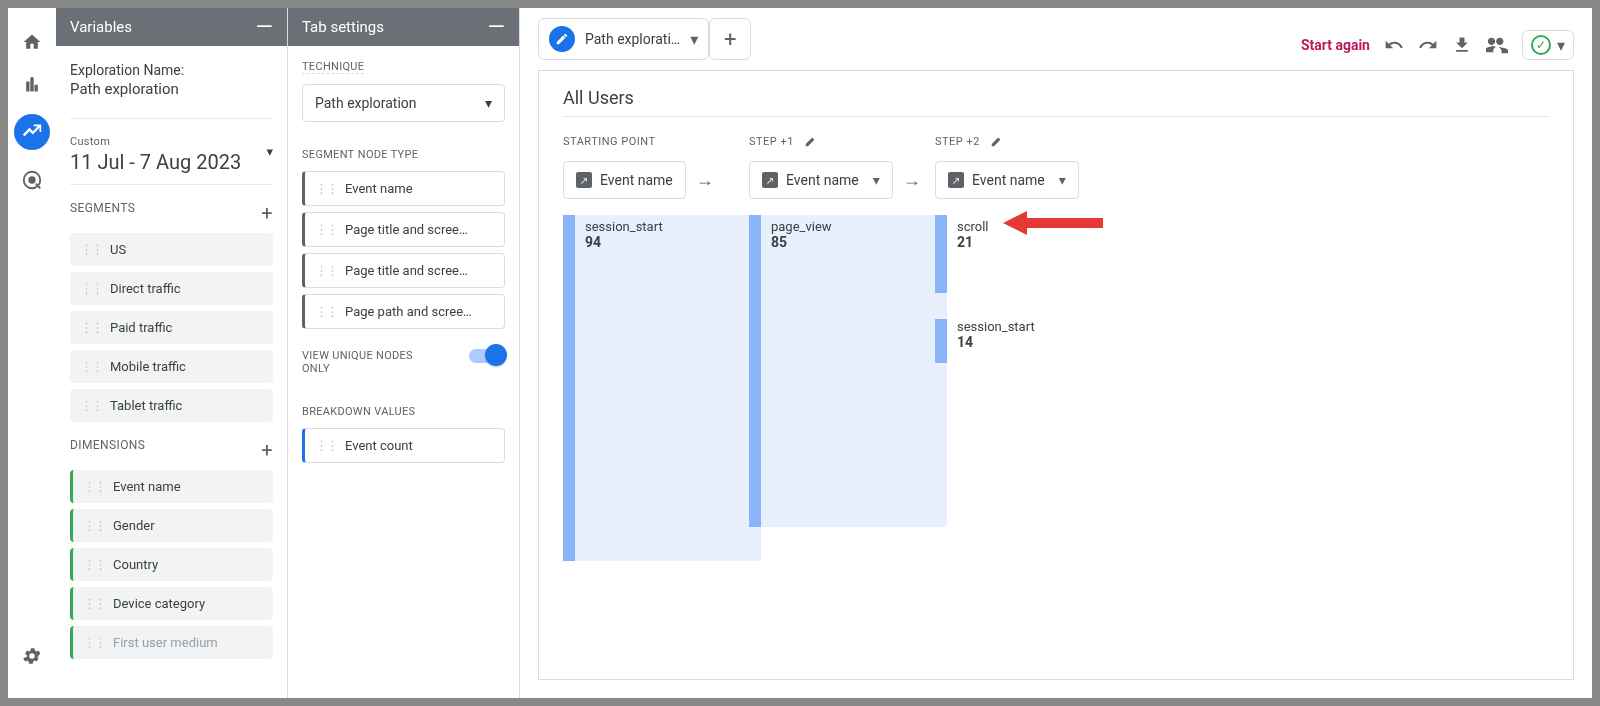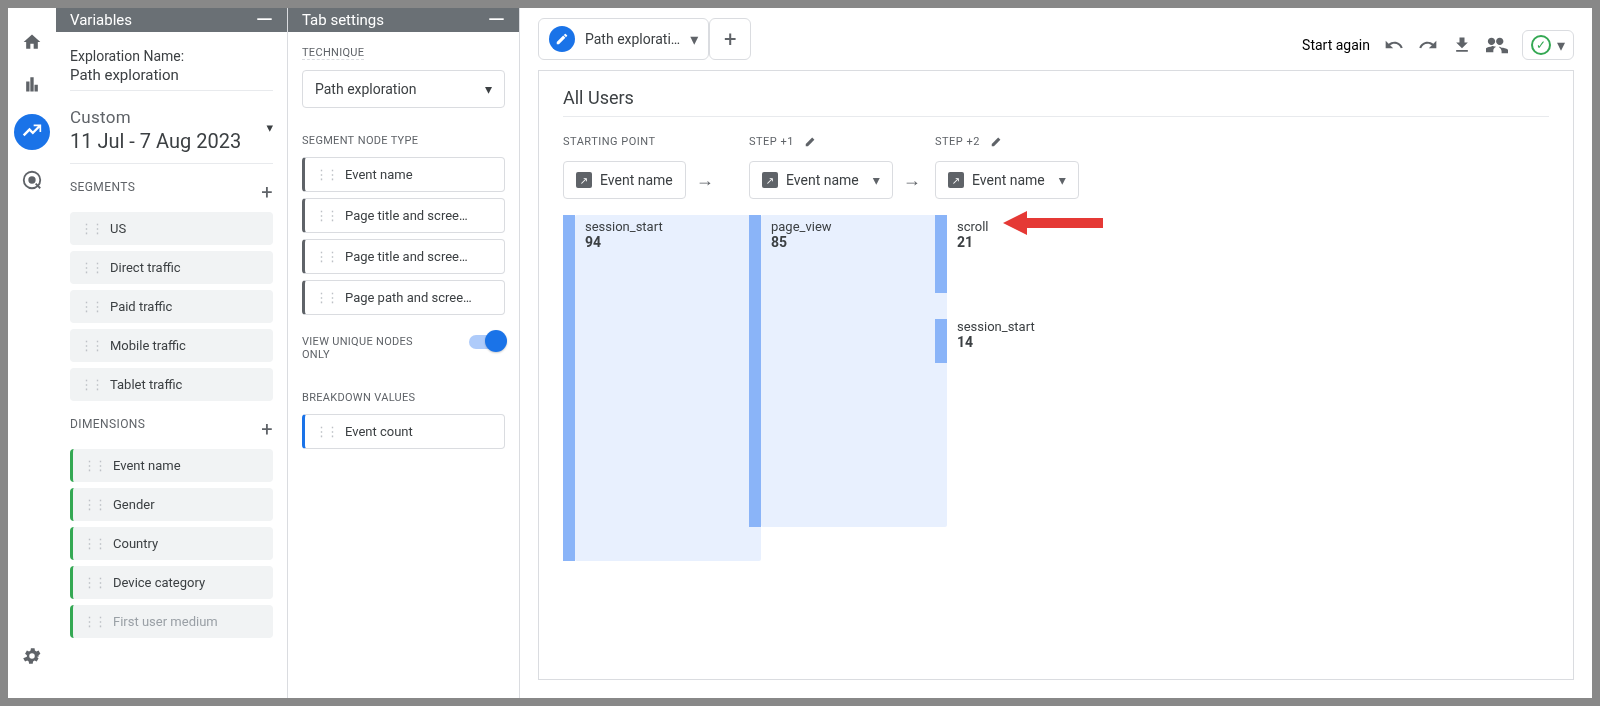--- a/index.html
+++ b/index.html
@@ -4,25 +4,25 @@
 <style>
 *{box-sizing:border-box;margin:0;padding:0;font-family:Roboto,Arial,sans-serif}
 body{background:#888;width:1600px;height:706px;overflow:hidden;padding:8px}
 .app{width:100%;height:100%;background:#fff;display:flex}
 .railnav{width:48px;background:#fff;display:flex;flex-direction:column;align-items:center;padding-top:22px;gap:18px}
 .railnav .ico{width:24px;height:24px;color:#5f6368;display:flex;align-items:center;justify-content:center}
 .railnav .circ{width:36px;height:36px;border-radius:50%;display:flex;align-items:center;justify-content:center;color:#fff}
 .railnav .circ.blue{background:#1a73e8}
 .gear{margin-top:auto;margin-bottom:30px;color:#5f6368}
 .panel{width:232px;background:#fff;border-right:1px solid #dadce0;overflow:hidden;display:flex;flex-direction:column}
-.panel-hdr{background:#6a7075;color:#fff;padding:8px 14px;font-size:15px;display:flex;align-items:center;justify-content:space-between;height:24px}
+.panel-hdr{background:#6a7075;color:#fff;padding:8px 14px;font-size:15px;display:flex;align-items:center;justify-content:space-between;height:38px}
 .panel-hdr .min{color:#fff;font-size:22px;line-height:14px}
 .panel-body{padding:12px 14px;overflow-y:auto;flex:1;font-size:13px;color:#3c4043}
-.sec-label{font-size:17px;color:#5f6368;letter-spacing:.3px;margin-top:6px;margin-bottom:2px}
-.sec-val{font-size:14px;color:#3c4043;margin-bottom:6px}
+.sec-label{font-size:11px;color:#5f6368;letter-spacing:.3px;margin-top:6px;margin-bottom:2px}
+.sec-val{font-size:14px;color:#3c4043;margin-bottom:20px}
 .date-row{display:flex;align-items:center;justify-content:space-between;border-top:1px solid #e8eaed;border-bottom:1px solid #e8eaed;padding:10px 0}
 .chip-hdr{display:flex;justify-content:space-between;align-items:flex-start;margin-top:16px;margin-bottom:8px;font-size:12px;color:#5f6368;letter-spacing:.4px}
 .chip{display:flex;align-items:center;background:#f1f3f4;border-radius:4px;padding:9px 10px;margin-bottom:6px;font-size:13px;color:#3c4043}
 .chip .grip{color:#bdc1c6;font-size:13px;margin-right:8px;letter-spacing:-2px}
 .chip.green{border-left:3px solid #34a853;background:#f1f3f4}
 .chip.dim{color:#9aa0a6}
 .ts-label{font-size:11px;color:#5f6368;letter-spacing:.3px;border-bottom:1px dashed #dadce0;display:inline-block;margin-bottom:10px}
 .select{border:1px solid #dadce0;border-radius:4px;padding:10px 12px;display:flex;justify-content:space-between;align-items:center;font-size:14px;color:#3c4043}
 .dropzone{border:1px dashed #dadce0;border-radius:4px;padding:10px 12px;text-align:center;font-size:13px;color:#5f6368;margin-top:6px}
 .node-chip{display:flex;align-items:center;border:1px solid #dadce0;border-left:3px solid #5f6368;border-radius:4px;padding:9px 10px;margin-bottom:6px;font-size:13px;color:#3c4043;white-space:nowrap;overflow:hidden;text-overflow:ellipsis}
@@ -30,21 +30,21 @@
 .toggle-row{display:flex;justify-content:space-between;margin-top:20px;margin-bottom:4px}
 .toggle-track{width:36px;height:14px;background:#aecbfa;border-radius:7px;position:relative}
 .toggle-track::after{content:"";position:absolute;right:-2px;top:-5px;width:22px;height:22px;background:#1a73e8;border-radius:50%;box-shadow:0 1px 2px rgba(0,0,0,.2)}
 .main{flex:1;display:flex;flex-direction:column;background:#fff;padding:0 18px 18px}
 .tabbar{display:flex;align-items:flex-end;padding:10px 0;gap:0}
 .tab{display:flex;align-items:center;gap:10px;padding:6px 10px;border:1px solid #dadce0;border-radius:6px;height:42px}
 .tab .badge{width:26px;height:26px;background:#1a73e8;border-radius:50%;display:flex;align-items:center;justify-content:center;color:#fff;font-size:14px}
 .tab .lbl{font-size:14px;color:#3c4043;max-width:110px;overflow:hidden;text-overflow:ellipsis;white-space:nowrap}
 .addtab{border:1px solid #dadce0;border-radius:6px;width:42px;height:42px;display:flex;align-items:center;justify-content:center;color:#5f6368;font-size:22px}
 .actions{margin-left:auto;display:flex;align-items:center;gap:14px;color:#5f6368}
-.start-again{color:#000000;font-size:14px;font-weight:400}
+.start-again{color:#be185d;font-size:14px;font-weight:700}
 .ok-badge{border:1px solid #dadce0;border-radius:6px;display:flex;align-items:center;gap:6px;padding:4px 8px}
 .ok-circ{width:20px;height:20px;border:2px solid #34a853;border-radius:50%;display:flex;align-items:center;justify-content:center;color:#34a853;font-size:12px}
 .canvas{flex:1;border:1px solid #dadce0;border-radius:0;padding:16px 24px;overflow:hidden;position:relative}
 .canvas-title{font-size:18px;color:#3c4043;padding-bottom:8px;border-bottom:1px solid #e8eaed;margin-bottom:14px}
 .step-hdr{font-size:11px;color:#5f6368;letter-spacing:.5px;display:flex;align-items:center;gap:10px;margin-bottom:10px;height:20px}
 .pill{display:inline-flex;align-items:center;gap:8px;border:1px solid #dadce0;border-radius:4px;padding:10px 12px;font-size:14px;color:#3c4043}
 .pill .sq{width:16px;height:16px;background:#5f6368;border-radius:2px;display:inline-flex;align-items:center;justify-content:center;color:#fff;font-size:10px}
 .arrow{color:#5f6368;font-size:18px;margin:0 10px}
 .flow{position:relative;margin-top:16px;height:400px}
 .bar{position:absolute;background:#8ab4f8;width:12px}

